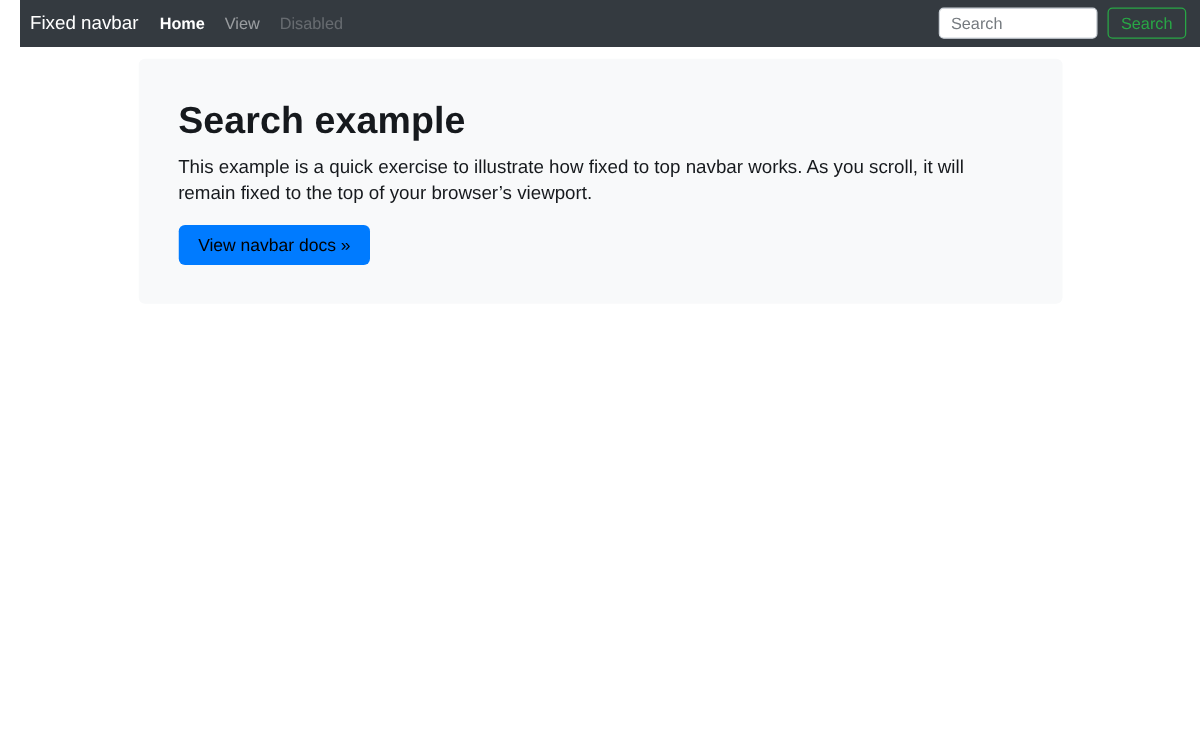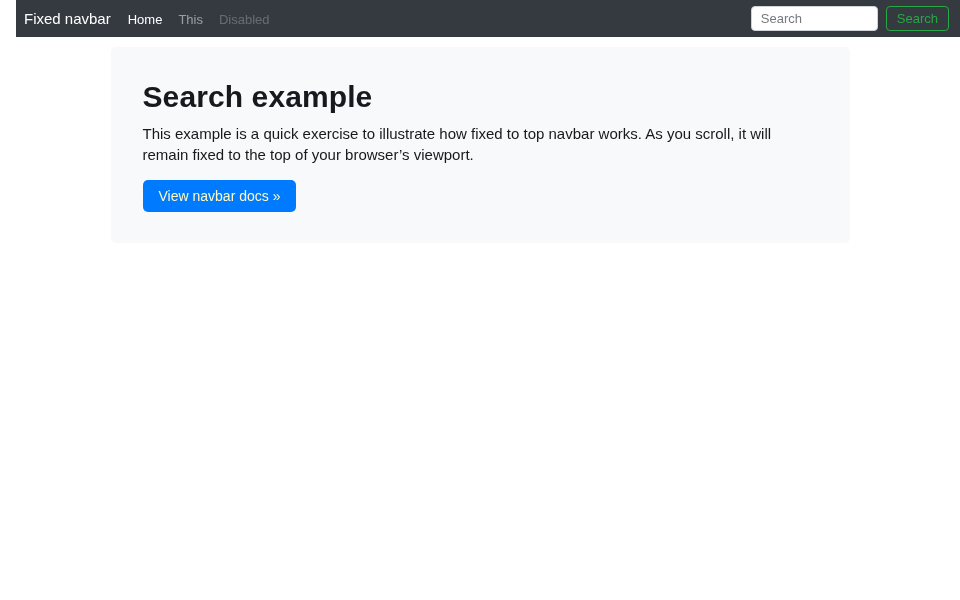--- a/index.html
+++ b/index.html
@@ -37,21 +37,21 @@
     list-style: none;
     flex: 1 1 auto;
   }
   .nav-link {
     font-size: 13px;
     text-decoration: none;
     padding: 6px 8px;
     white-space: nowrap;
     cursor: pointer;
   }
-  .nav-link.active { color: #ffffff; font-weight: 400; }
+  .nav-link.active { color: #ffffff; font-weight: 700; }
   .nav-link.normal { color: rgba(255,255,255,0.5); }
   .nav-link.disabled { color: rgba(255,255,255,0.25); cursor: default; }
 
   .search-form {
     display: flex;
     align-items: flex-end;
     margin-left: auto;
   }
   .search-input {
     width: 127px;
@@ -102,38 +102,38 @@
   .jumbotron p {
     font-size: 15px;
     line-height: 21px;
     color: #16191d;
     max-width: 676px;
     margin-bottom: 15px;
   }
   .cta-btn {
     display: inline-block;
     background: #007bff;
-    color: #fef9c3;
+    color: #000000;
     border: none;
     border-radius: 5px;
     font-size: 14px;
     font-weight: 500;
     font-family: "Liberation Sans", sans-serif;
     padding: 8px 16px;
     cursor: pointer;
   }
 </style>
 </head>
 <body>
 
 <nav class="navbar">
   <a class="navbar-brand">Fixed navbar</a>
   <ul class="navbar-nav">
     <li><a class="nav-link active">Home</a></li>
-    <li><a class="nav-link normal">This</a></li>
+    <li><a class="nav-link normal">View</a></li>
     <li><a class="nav-link disabled">Disabled</a></li>
   </ul>
   <form class="search-form">
     <input class="search-input" type="text" placeholder="Search" style="">
     <button class="search-btn" type="submit">Search</button>
   </form>
 </nav>
 
 <main class="main-container">
   <div class="jumbotron">

